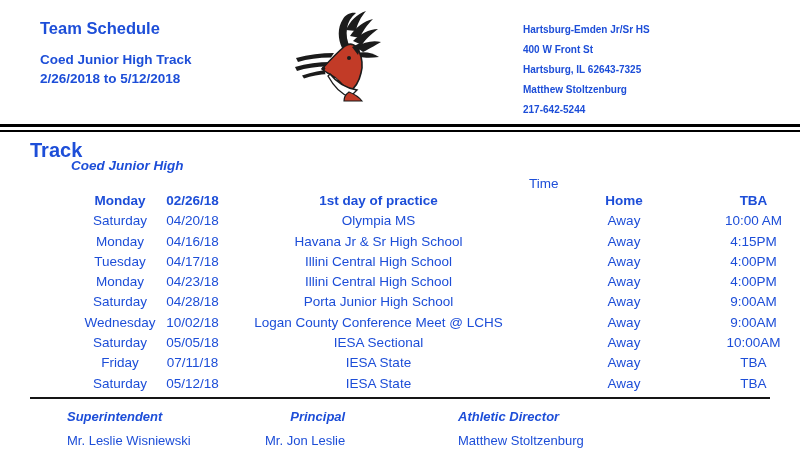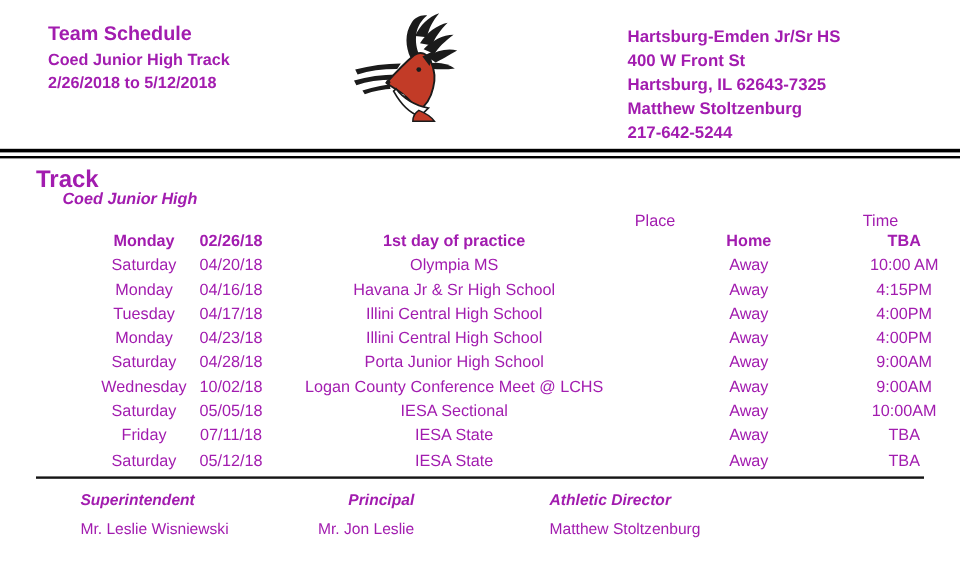--- a/index.html
+++ b/index.html
@@ -1,33 +1,33 @@
 <!DOCTYPE html>
 <html><head>
 <meta charset="utf-8">
 <style>
   html,body{margin:0;padding:0;background:#ffffff;}
   .page{
     position:relative;width:800px;height:471px;background:#ffffff;overflow:hidden;
-    font-family:"Liberation Sans","DejaVu Sans",sans-serif;color:#a21caf;
+    font-family:"Liberation Sans","DejaVu Sans",sans-serif;color:#1d4ed8;
     -webkit-font-smoothing:antialiased;
   }
   
   .left-block{position:absolute;left:40px;top:18px;font-weight:700;}
   .left-block .title{font-size:16.5px;line-height:21px;}
-  .left-block .subtitle{font-size:13.5px;line-height:19px;margin-top:1px;}
+  .left-block .subtitle{font-size:13.5px;line-height:19px;margin-top:11px;}
   .left-block .daterange{font-size:13.5px;line-height:19px;}
   .logo{position:absolute;left:295px;top:8px;width:105px;height:95px;}
-  .right-block{position:absolute;left:523px;top:20px;font-size:14px;font-weight:700;line-height:20px;}
+  .right-block{position:absolute;left:523px;top:20px;font-size:10px;font-weight:700;line-height:20px;}
   
   .double-rule{position:absolute;left:0;right:0;top:124px;height:2.5px;
     border-top:3.5px solid #000;border-bottom:2px solid #000;background:#fff;}
   
   .sport-title{position:absolute;left:30px;top:139px;font-size:20px;font-weight:700;}
-  .division{position:absolute;left:52px;top:158px;font-size:13.5px;font-weight:700;font-style:italic;}
+  .division{position:absolute;left:71px;top:158px;font-size:13.5px;font-weight:700;font-style:italic;}
   
   .schedule{position:absolute;left:83px;top:176px;width:705px;font-size:13.5px;}
   .thead,.trow{display:grid;grid-template-columns:74px 71px 301px 190px 1fr;align-items:center;}
   .thead{height:15px;line-height:15px;font-weight:400;}
   .trow{height:20.3px;line-height:20.3px;text-align:center;}
   .c{white-space:nowrap;overflow:visible;}
   .trow.bold{font-weight:700;}
   
   .footer-rule{position:absolute;left:30px;right:30px;top:397px;border-top:2.5px solid #151515;}
   .official{position:absolute;top:409px;font-size:13px;}
@@ -82,21 +82,20 @@
   <div class="double-rule"></div>
 
   <div class="sport-title">Track</div>
   <div class="division">Coed Junior High</div>
 
   <div class="schedule">
     <div class="thead">
       <div class="c"></div>
       <div class="c"></div>
       <div class="c"></div>
-      <div class="c">Place</div>
       <div class="c">Time</div>
     </div>
 
   <div class="trow bold" style="">
       <div class="c">Monday</div>
       <div class="c">02/26/18</div>
       <div class="c">1st day of practice</div>
       <div class="c">Home</div>
       <div class="c">TBA</div>
     </div>

